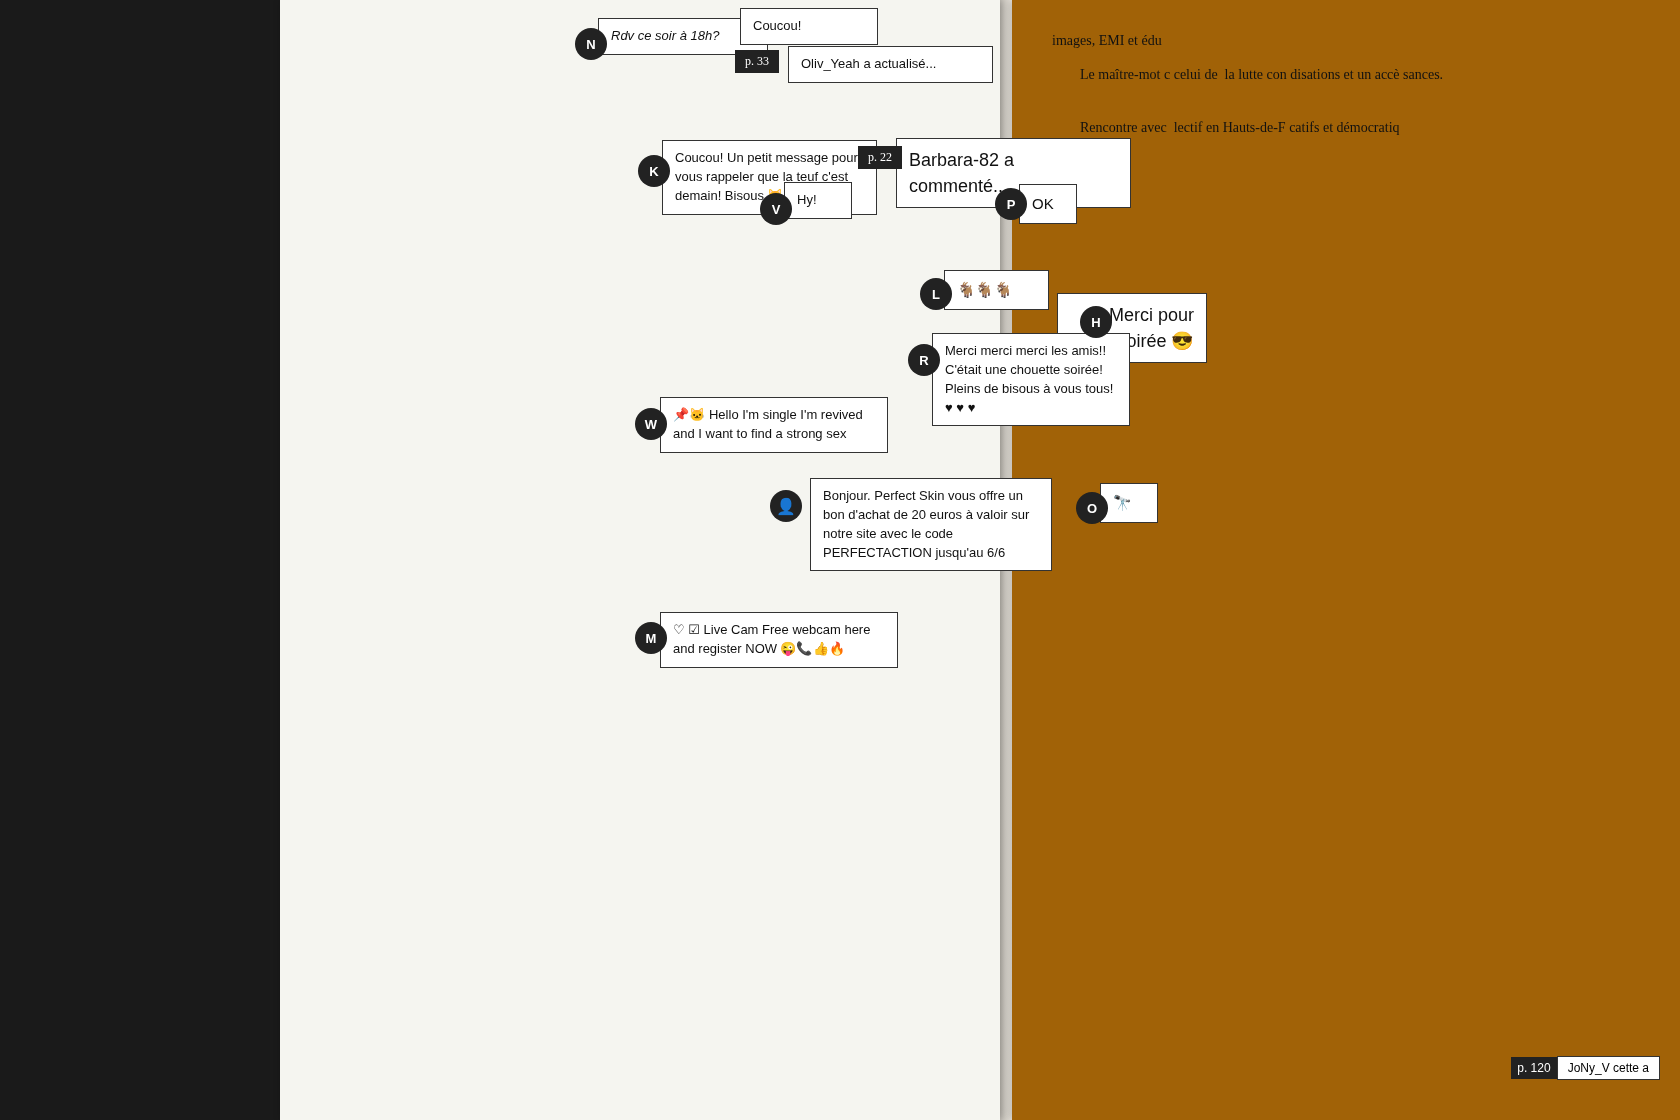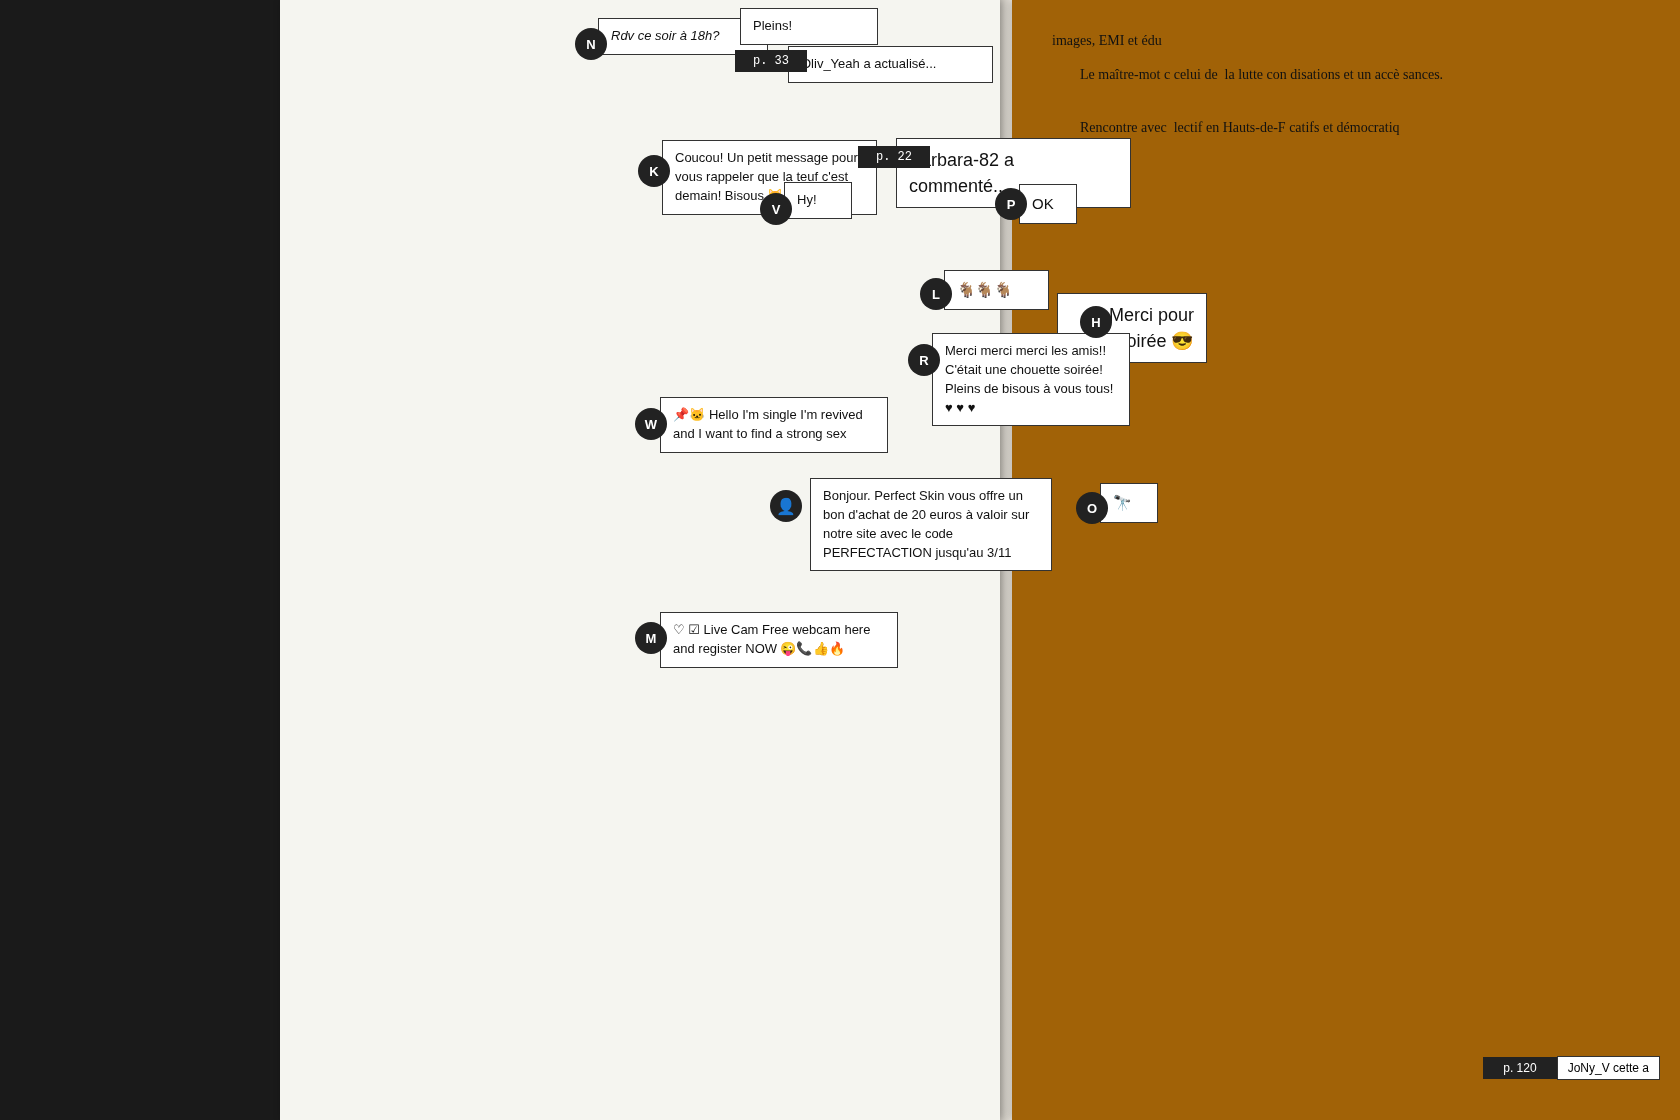--- a/index.html
+++ b/index.html
@@ -76,22 +76,22 @@
       font-family: Arial, Helvetica, sans-serif;
       z-index: 5;
     }
 
     
     .label-bubble {
       position: absolute;
       background: #222;
       color: #fff;
       font-size: 12px;
-      padding: 4px 18px;
-      font-family: Liberation Mono, monospace;
+      padding: 4px 10px;
+      font-family: Liberation Serif, serif;
       z-index: 8;
     }
 
     
     .right-text {
       font-size: 14px;
       line-height: 1.6;
       color: #111;
       font-family: Georgia, serif;
       margin-bottom: 12px;
@@ -106,21 +106,21 @@
       bottom: 40px;
       right: 20px;
       display: flex;
       align-items: center;
       gap: 0;
     }
 
     .bottom-label .page-num {
       background: #222;
       color: #fff;
-      padding: 4px 20px;
+      padding: 4px 6px;
       font-size: 12px;
       font-family: Arial, sans-serif;
     }
 
     .bottom-label .page-text {
       background: #fff;
       border: 1.5px solid #333;
       padding: 4px 10px;
       font-size: 12px;
       font-family: Arial, sans-serif;
@@ -141,21 +141,21 @@
   <div class="left-margin"></div>
 
   <div class="left-page">
 
     <div class="avatar" style="left:295px;top:28px;">N</div>
     <div class="msg-bubble" style="left:318px;top:18px;width:170px;font-size:13px;font-style:italic;">
       Rdv ce soir à 18h?
     </div>
 
     <div class="msg-bubble" style="left:460px;top:8px;width:138px;font-size:13px;">
-      Pleins!
+      Coucou!
     </div>
 
     <div class="label-bubble" style="left:455px;top:50px;">p. 33</div>
 
     <div class="msg-bubble" style="left:508px;top:46px;width:205px;font-size:13px;">
       Oliv_Yeah a actualisé...
     </div>
 
     <div class="label-bubble" style="left:578px;top:146px;">p. 22</div>
 
@@ -200,21 +200,21 @@
 
     <div class="avatar" style="left:355px;top:408px;">W</div>
     <div class="msg-bubble" style="left:380px;top:397px;width:228px;font-size:13px;">
       📌🐱 Hello I'm single I'm revived and I want to find a strong sex
     </div>
 
     <div class="avatar" style="left:490px;top:490px;font-size:16px;">
       👤
     </div>
     <div class="msg-bubble" style="left:530px;top:478px;width:242px;font-size:13px;">
-      Bonjour. Perfect Skin vous offre un bon d'achat de 20 euros à valoir sur notre site avec le code PERFECTACTION jusqu'au 3/11
+      Bonjour. Perfect Skin vous offre un bon d'achat de 20 euros à valoir sur notre site avec le code PERFECTACTION jusqu'au 6/6
     </div>
 
     <div class="avatar" style="left:355px;top:622px;">M</div>
     <div class="msg-bubble" style="left:380px;top:612px;width:238px;font-size:13px;">
       ♡ ☑ Live Cam Free webcam here and register NOW 😜📞👍🔥
     </div>
 
   </div>
 
   <div class="spine"></div>

